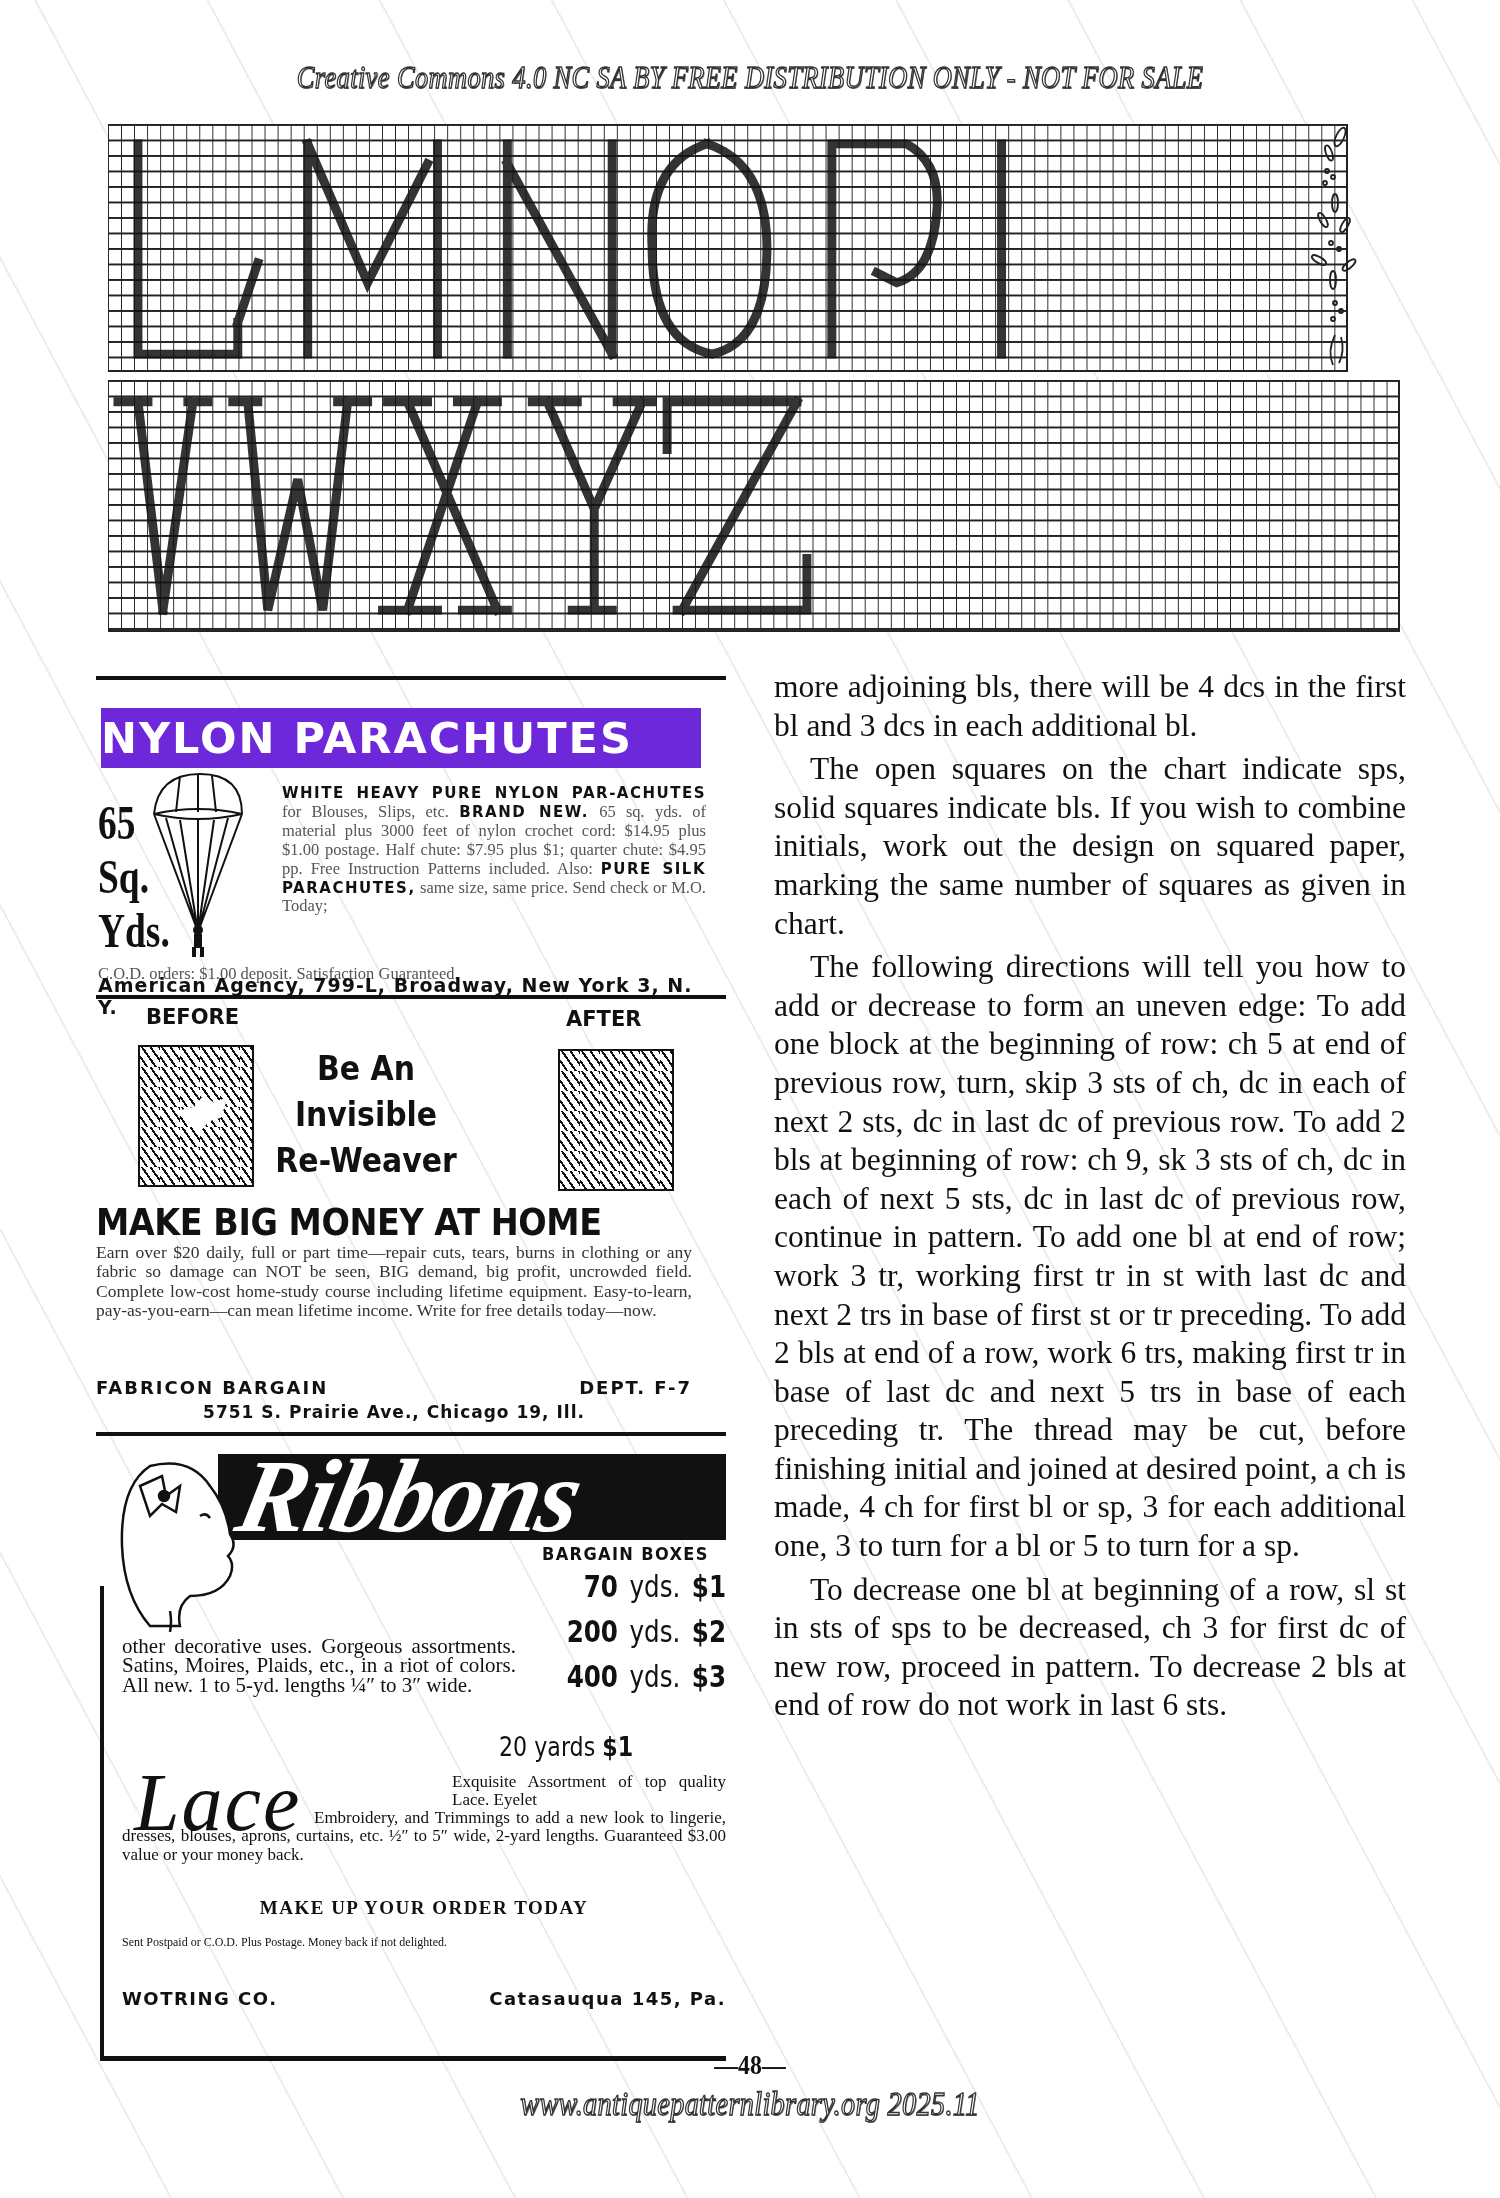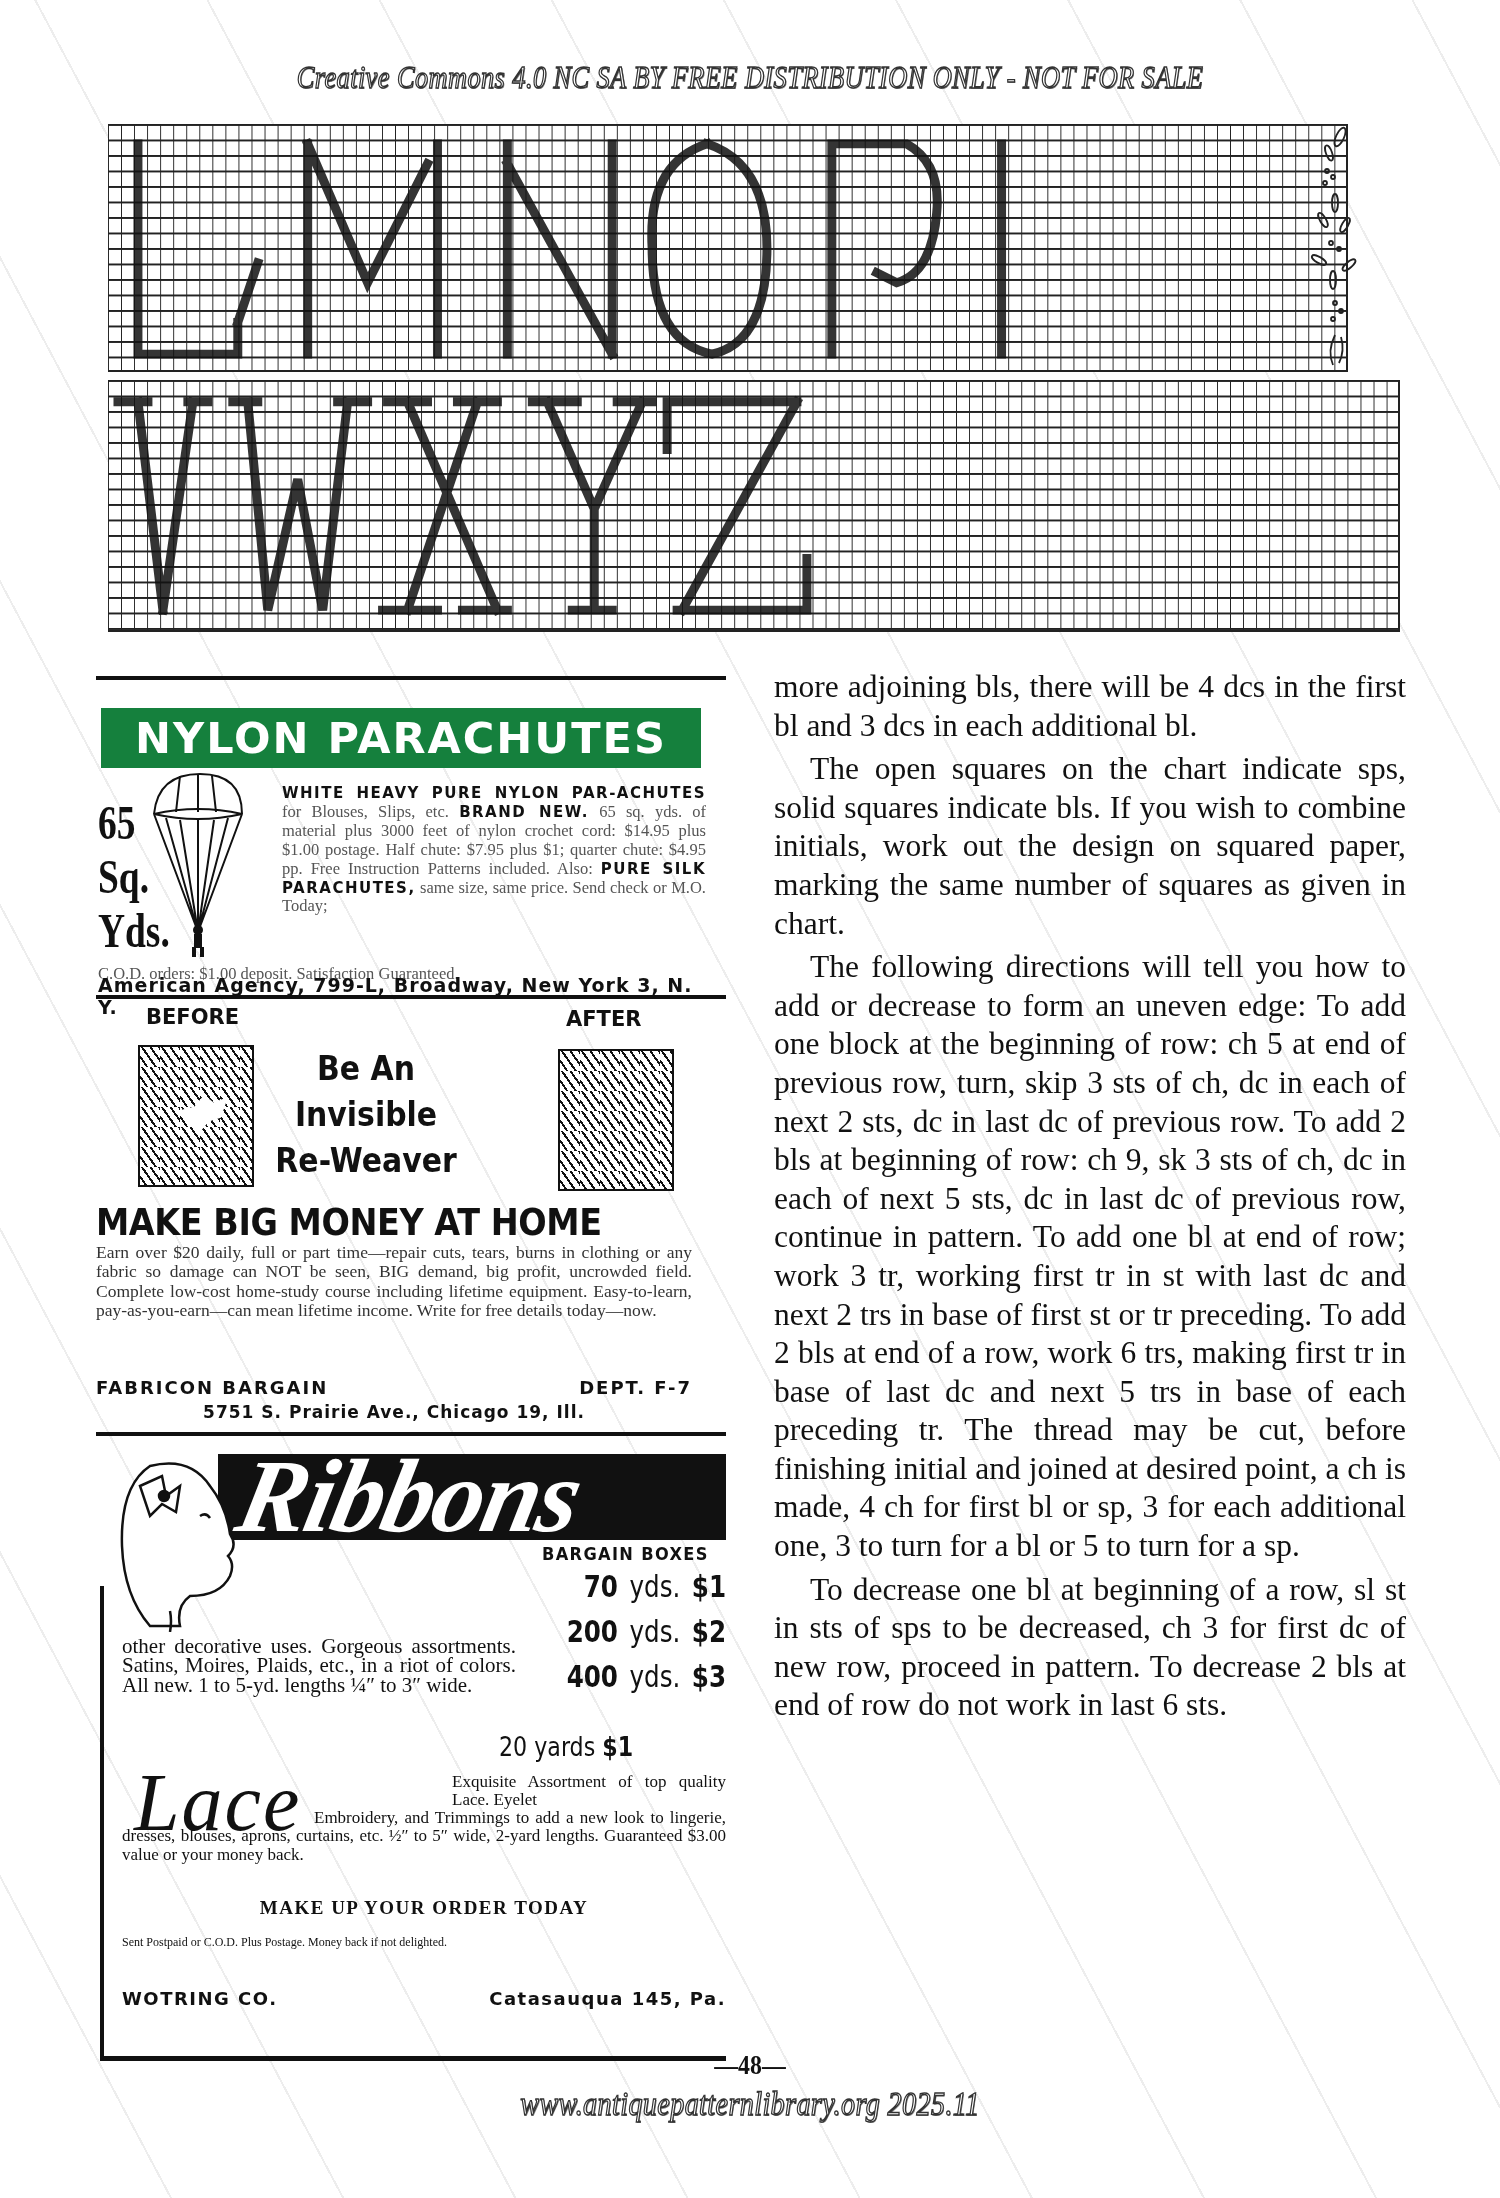--- a/index.html
+++ b/index.html
@@ -23,22 +23,22 @@
   .chart-top { left: 108px; top: 124px; width: 1240px; height: 248px; background-size: 13.05px 100%, 100% 15.5px; }
   .chart-bottom { left: 108px; top: 380px; width: 1292px; height: 252px; background-size: 13.05px 100%, 100% 15.5px; }
   .chart svg { position: absolute; inset: 0; width: 100%; height: 100%; }
 
   .sprig { position: absolute; left: 1305px; top: 125px; width: 60px; height: 245px; }
 
   
   .rule { position: absolute; left: 96px; width: 630px; height: 4px; background: #111; }
 
   .ad-nylon { position: absolute; left: 96px; top: 686px; width: 630px; height: 312px; }
-  .nylon-banner { position: absolute; left: 5px; top: 22px; width: 600px; height: 60px; background: #15803d; color: #fff;
-    font-family: "DejaVu Sans", sans-serif; font-weight: bold; font-size: 43px; letter-spacing: 2px; text-align: center; line-height: 60px; }
+  .nylon-banner { position: absolute; left: 5px; top: 22px; width: 600px; height: 60px; background: #6d28d9; color: #fff;
+    font-family: "DejaVu Sans", sans-serif; font-weight: bold; font-size: 43px; letter-spacing: 2px; line-height: 60px; }
   .big-65 { position: absolute; left: 2px; top: 110px; font-family: "Liberation Serif", serif; font-weight: bold; font-size: 48px; line-height: 54px; transform: scaleX(0.78); transform-origin: left; }
   .parachute { position: absolute; left: 54px; top: 86px; width: 96px; height: 185px; }
   .nylon-body { position: absolute; left: 186px; top: 98px; width: 424px; font-size: 16.5px; line-height: 18.9px; text-align: justify; }
   .sans-b { font-family: "DejaVu Sans", sans-serif; font-weight: bold; letter-spacing: 1.5px; font-size: 15px; }
   .grey { color: #555; }
   .nylon-cod { position: absolute; left: 2px; top: 278px; width: 608px; font-size: 16.5px; color: #555; }
   .nylon-addr { position: absolute; left: 2px; top: 288px; width: 608px; font-family: "DejaVu Sans", sans-serif; font-size: 19px; letter-spacing: 1px; font-weight: bold; }
 
   .ad-weave { position: absolute; left: 96px; top: 1005px; width: 630px; height: 420px; }
   .ba-label { position: absolute; font-family: "DejaVu Sans", sans-serif; font-weight: bold; font-size: 21px; }

